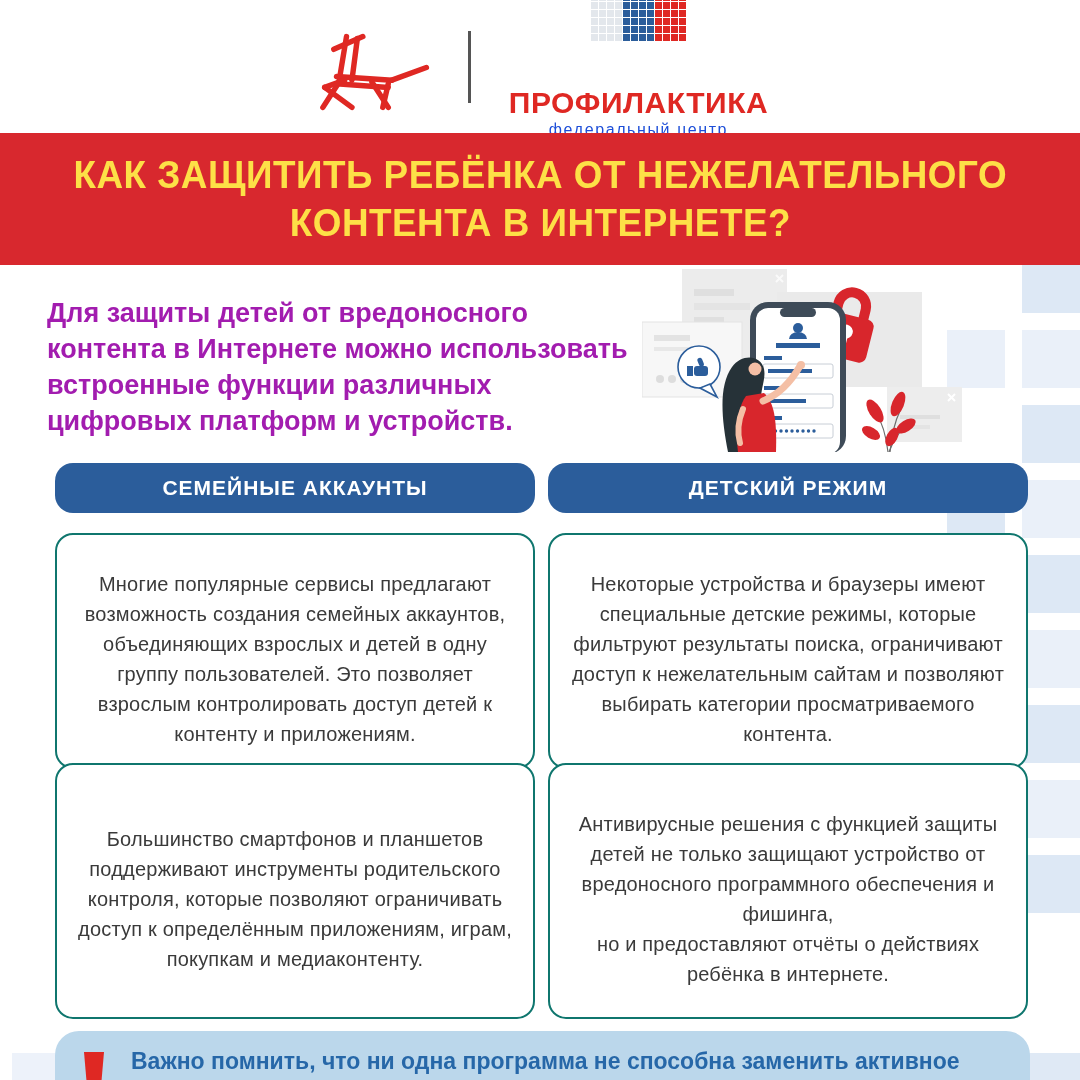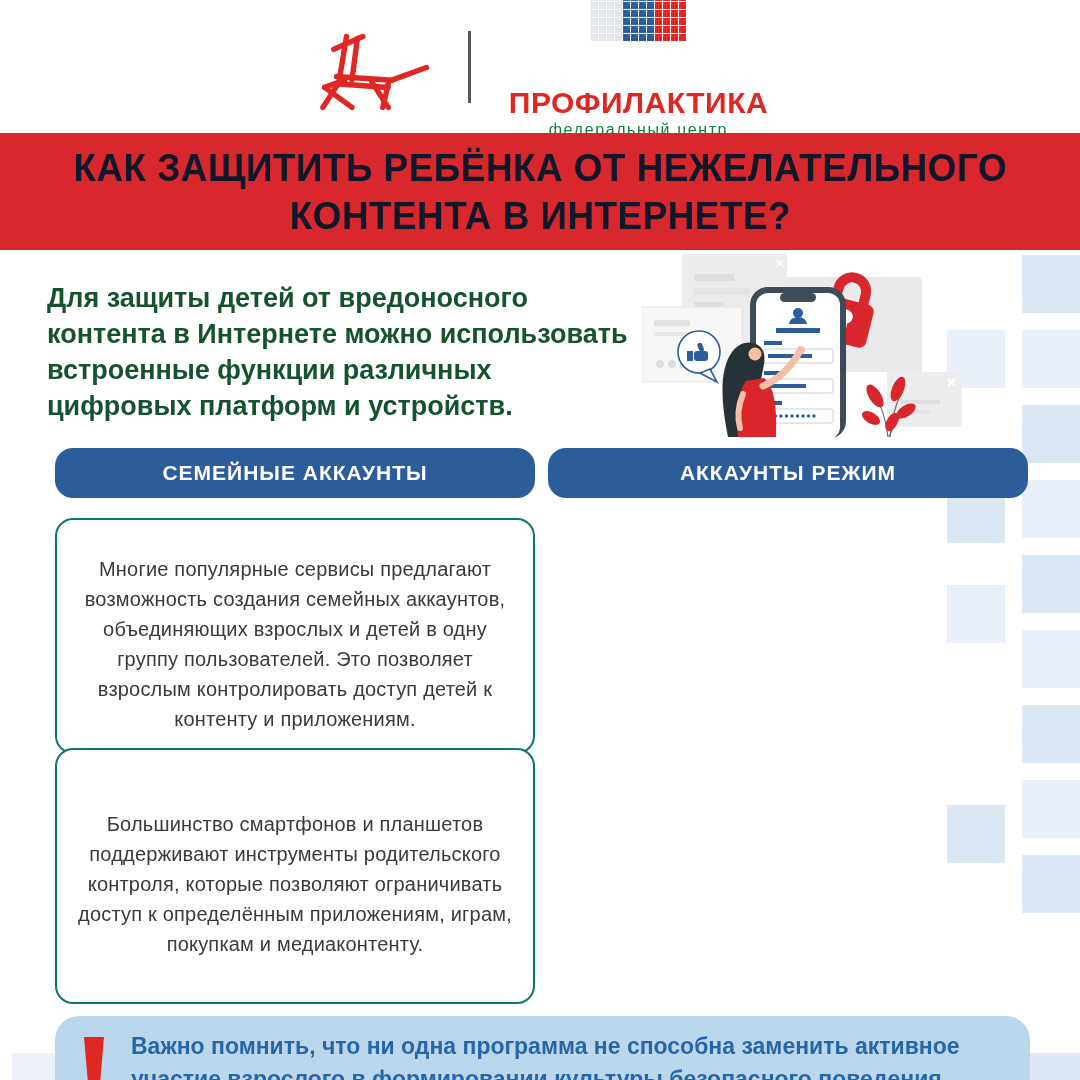--- a/index.html
+++ b/index.html
@@ -16,29 +16,29 @@
   
   .top-header{position:relative;height:133px;display:flex;align-items:center;justify-content:center;gap:38px;z-index:2;background:#fff;}
   .brand-divider{width:3px;height:72px;background:#555;}
   .brand-block{display:flex;flex-direction:column;align-items:center;}
   .brand-grid{display:grid;grid-template-columns:repeat(12,7px);grid-auto-rows:7px;gap:1px;margin-bottom:6px;}
   .cell{width:7px;height:7px;}
   .cell.g{background:#E3E7EC;}
   .cell.b{background:#2B5D9B;}
   .cell.r{background:#DF2823;}
   .brand-name{color:#DF2823;font-weight:bold;font-size:30px;letter-spacing:.5px;line-height:1.05;margin-top:40px;}
-  .brand-sub{color:#15803d;font-size:16px;letter-spacing:1.6px;margin-top:3px;}
-
-  
-  .title-banner{position:relative;height:117px;background:#D8282E;color:#0f172a;display:flex;flex-direction:column;align-items:center;justify-content:center;z-index:2;}
+  .brand-sub{color:#1d4ed8;font-size:16px;letter-spacing:1.6px;margin-top:3px;}
+
+  
+  .title-banner{position:relative;height:132px;background:#D8282E;color:#fde047;display:flex;flex-direction:column;align-items:center;justify-content:center;z-index:2;}
   .title-line{font-weight:bold;font-size:38px;line-height:48px;letter-spacing:.5px;transform:scaleX(.97);white-space:nowrap;}
 
   
   .intro{position:relative;display:flex;align-items:flex-start;padding:30px 0 0 47px;height:160px;z-index:1;}
-  .intro-text{font-weight:bold;color:#14532d;font-size:27px;line-height:36px;white-space:pre-line;flex:1;}
+  .intro-text{font-weight:bold;color:#a21caf;font-size:27px;line-height:36px;white-space:pre-line;flex:1;}
   .illustration{width:320px;height:185px;margin:-28px 118px 0 0;flex:none;}
 
   
   .cards{position:relative;display:grid;grid-template-columns:480px 480px;column-gap:13px;row-gap:10px;padding:8px 52px 0 55px;z-index:1;}
   .card{display:flex;flex-direction:column;min-height:240px;gap:36px;}
   .card-header{position:relative;z-index:2;height:50px;background:#2B5D9B;border-radius:18px;display:flex;align-items:center;justify-content:center;color:#fff;font-weight:bold;font-size:21px;letter-spacing:1px;}
   .card-body{position:relative;z-index:1;flex:1;margin-top:-16px;background:#fff;border:2px solid #0f766e;border-radius:18px;padding:34px 20px 18px;display:flex;align-items:center;justify-content:center;}
   .card-text{color:#3A3A3A;font-size:20px;line-height:30px;text-align:center;white-space:pre-line;letter-spacing:.2px;}
 
   
@@ -267,28 +267,35 @@
   </section>
 
   <section class="cards">
     <div class="card">
       <div class="card-header">СЕМЕЙНЫЕ АККАУНТЫ</div>
       <div class="card-body">
         <div class="card-text">Многие популярные сервисы предлагают возможность создания семейных аккаунтов, объединяющих взрослых и детей в одну группу пользователей. Это позволяет взрослым контролировать доступ детей к контенту и приложениям.</div>
       </div>
     </div>
     <div class="card">
-      <div class="card-header">АККАУНТЫ РЕЖИМ</div>
+      <div class="card-header">ДЕТСКИЙ РЕЖИМ</div>
+      <div class="card-body">
+        <div class="card-text">Некоторые устройства и браузеры имеют специальные детские режимы, которые фильтруют результаты поиска, ограничивают доступ к нежелательным сайтам и позволяют выбирать категории просматриваемого контента.</div>
+      </div>
     </div>
     <div class="card">
       <div class="card-body">
         <div class="card-text">Большинство смартфонов и планшетов поддерживают инструменты родительского контроля, которые позволяют ограничивать доступ к определённым приложениям, играм, покупкам и медиаконтенту.</div>
       </div>
     </div>
     <div class="card">
+      <div class="card-body">
+        <div class="card-text">Антивирусные решения с функцией защиты детей не только защищают устройство от вредоносного программного обеспечения и фишинга,
+но и предоставляют отчёты о действиях ребёнка в интернете.</div>
+      </div>
     </div>
   </section>
 
   <section class="note">
     <svg class="note-icon" width="30" height="86" viewBox="0 0 30 86">
       <polygon points="5,0 25,0 20,58 10,58" fill="#DF2823"></polygon>
       <rect x="8" y="68" width="14" height="16" fill="#DF2823"></rect>
     </svg>
     <div class="note-text">Важно помнить, что ни одна программа не способна заменить активное участие взрослого в формировании культуры безопасного поведения ребёнка в цифровом пространстве.</div>
   </section>

